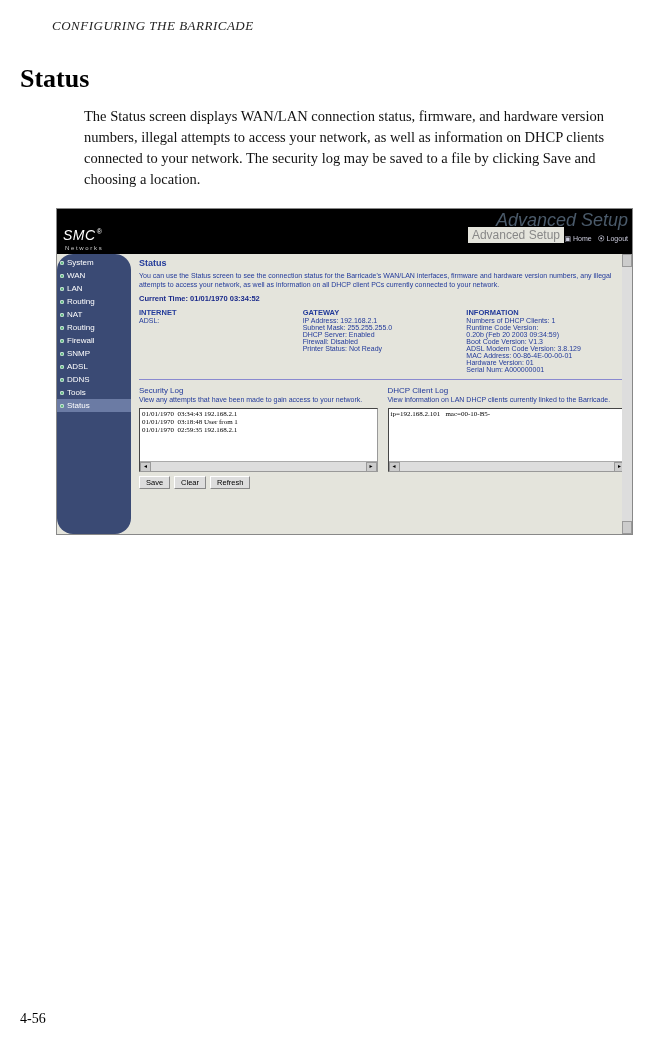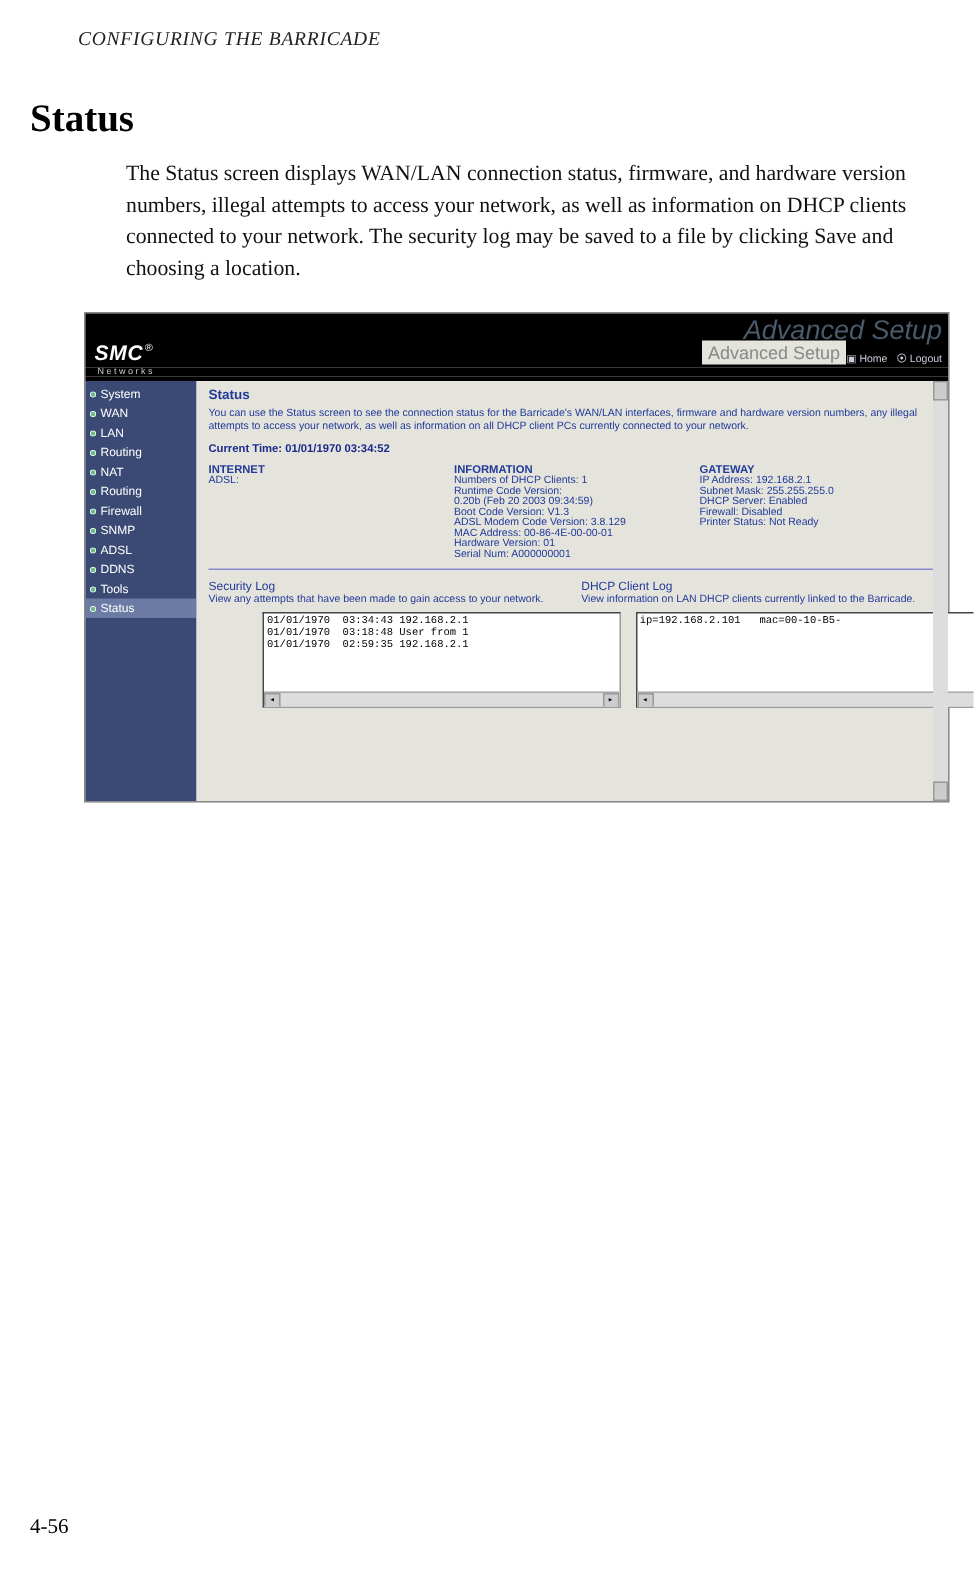--- a/index.html
+++ b/index.html
@@ -50,21 +50,21 @@
     display: flex;
     align-items: flex-end;
     padding: 0 4px 2px 6px;
     position: relative;
   }
   .brand {
     display: flex;
     align-items: baseline;
     gap: 1px;
   }
-  .brand-text { font-size: 14px; font-weight: bold; font-style: italic; letter-spacing: 0.5px; }
+  .brand-text { font-size: 14px; font-weight: normal; font-style: italic; letter-spacing: 0.5px; }
   .brand-reg { font-size: 7px; position: relative; top: -6px; }
   .adv-label {
     position: absolute;
     right: 68px;
     bottom: 2px;
     font-size: 12px;
     color: #888;
     background: #e4e4dc;
     padding: 1px 4px;
   }
@@ -84,20 +84,21 @@
   .top-links span { cursor: pointer; }
   .blackline{height:3px;background:#000;}
   
   .app-body { display: flex; min-height: 280px; }
   .sidebar {
     width: 74px;
     background: #3a4a74;
     color: #fff;
     font-size: 8px;
     padding-top: 2px;
+    border-radius: 16px;
   }
   .side-item {
     padding: 2px 0 2px 10px;
     cursor: pointer;
     position: relative;
   }
   .side-item::before{
     content:""; position:absolute; left:3px; top:5px; width:4px; height:4px; border-radius:50%;
     background:#6b8; box-shadow:0 0 0 0.5px #fff inset;
   }
@@ -115,24 +116,23 @@
   .info-cols { display: flex; gap: 4px; }
   .info-col { flex: 1; font-size: 7px; color: #223a9a; }
   .info-col .h { font-weight: bold; font-size: 7.5px; }
   .hr { height:1px; background:#8a8ad0; margin:6px 2px 6px 0; }
   .log-cols { display:flex; gap:10px; }
   .log-col { flex:1; }
   .log-title { font-weight:normal; color:#223a9a; font-size:8px; }
   .log-desc { font-size:7px; color:#223a9a; margin:1px 0 3px; line-height:1.25;}
   .log-box {
     width: 100%; height: 64px; background:#fff; border:1px inset #999;
-    font-family: Liberation Mono, monospace; font-size:7px; color:#000;
+    font-family: Liberation Serif, serif; font-size:7px; color:#000;
     overflow:hidden; padding:1px 2px; box-sizing:border-box; white-space:pre;
     position:relative;
-    margin-left:36px;
   }
   .scroll-h{position:absolute;left:0;right:0;bottom:0;height:9px;background:#ddd;border-top:1px solid #aaa;display:flex;justify-content:space-between;}
   .scroll-h .ar{width:9px;height:9px;background:#ccc;border:1px solid #999;font-size:6px;line-height:7px;text-align:center;}
   .btns { margin-top:4px; display:flex; gap:4px; }
   .btn {
     font-size:7.5px; padding:1px 6px; background:#ddd; border:1px solid #888;
     border-top-color:#fff; border-left-color:#fff; cursor:pointer; color:#000;
     font-family: Arial, sans-serif;
   }
   .left-image{
@@ -192,49 +192,54 @@
       <div class="main-title">Status</div>
       <div class="main-desc">You can use the Status screen to see the connection status for the Barricade's WAN/LAN interfaces, firmware and hardware version numbers, any illegal attempts to access your network, as well as information on all DHCP client PCs currently connected to your network.</div>
       <div class="cur-time">Current Time: 01/01/1970 03:34:52</div>
 
       <div class="info-cols">
         <div class="info-col">
           <div class="h">INTERNET</div>
           <div>ADSL:</div>
         </div>
         <div class="info-col">
+          <div class="h">GATEWAY</div>
+          <div>IP Address:   192.168.2.1</div>
+          <div>Subnet Mask:   255.255.255.0</div>
+          <div>DHCP Server:   Enabled</div>
+          <div>Firewall:   Disabled</div>
+          <div>Printer Status:  Not Ready</div>
+        </div>
+        <div class="info-col">
           <div class="h">INFORMATION</div>
           <div>Numbers of DHCP Clients:  1</div>
           <div>Runtime Code Version:</div>
           <div>  0.20b (Feb 20 2003 09:34:59)</div>
           <div>Boot Code Version:  V1.3</div>
           <div>ADSL Modem Code Version:  3.8.129</div>
           <div>MAC Address:  00-86-4E-00-00-01</div>
           <div>Hardware Version:  01</div>
           <div>Serial Num:   A000000001</div>
         </div>
-        <div class="info-col">
-          <div class="h">GATEWAY</div>
-          <div>IP Address:   192.168.2.1</div>
-          <div>Subnet Mask:   255.255.255.0</div>
-          <div>DHCP Server:   Enabled</div>
-          <div>Firewall:   Disabled</div>
-          <div>Printer Status:  Not Ready</div>
-        </div>
       </div>
 
       <div class="hr"></div>
 
       <div class="log-cols">
         <div class="log-col">
           <div class="log-title">Security Log</div>
           <div class="log-desc">View any attempts that have been made to gain access to your network.</div>
           <div class="log-box"><span>01/01/1970  03:34:43 192.168.2.1
 01/01/1970  03:18:48 User from 1
 01/01/1970  02:59:35 192.168.2.1</span><div class="scroll-h"><div class="ar">◂</div><div class="ar">▸</div></div></div>
+          <div class="btns">
+            <div class="btn">Save</div>
+            <div class="btn">Clear</div>
+            <div class="btn">Refresh</div>
+          </div>
         </div>
         <div class="log-col">
           <div class="log-title">DHCP Client Log</div>
           <div class="log-desc">View information on LAN DHCP clients currently linked to the Barricade.</div>
           <div class="log-box"><span>ip=192.168.2.101   mac=00-10-B5-</span><div class="scroll-h"><div class="ar">◂</div><div class="ar">▸</div></div></div>
         </div>
       </div>
       <div class="scrollbar-r">
           <div class="thumb"></div>
           <div class="thumb2"></div>

